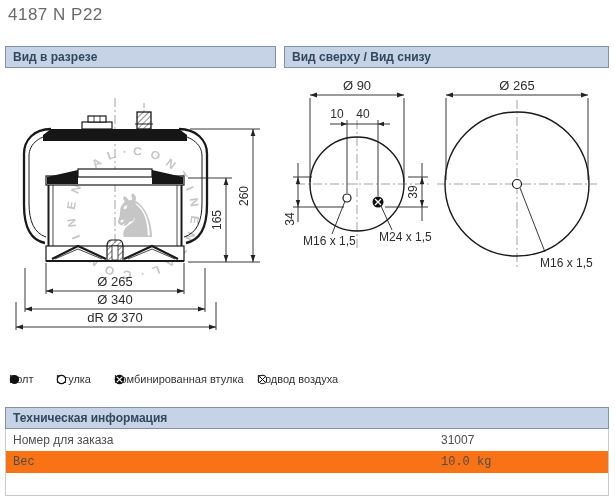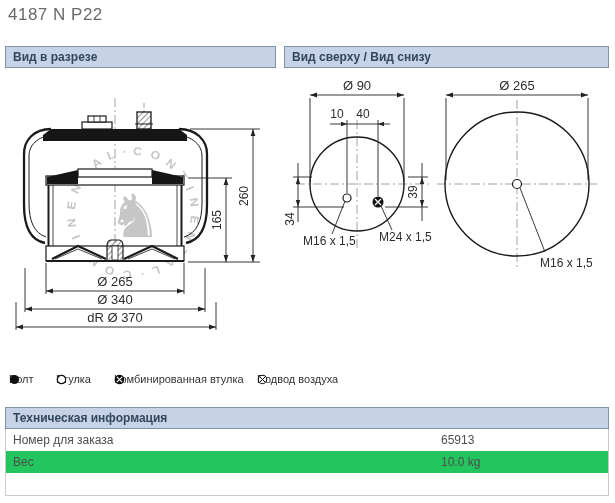--- a/index.html
+++ b/index.html
@@ -14,21 +14,21 @@
   svg{position:absolute;}
   #svg-section{left:0;top:68px;}
   #svg-topbottom{left:280px;top:68px;}
   .dimtxt{font-size:12px;fill:#2d2d2d;}
   .dimbig{font-size:13px;fill:#2d2d2d;}
   .legend-item{position:absolute;top:371px;height:16px;display:flex;align-items:center;gap:4px;
                font-size:11px;color:#333;}
   .tech-table{position:absolute;left:5px;top:429px;width:604px;height:67px;box-sizing:border-box;
               border:1px solid #c9c9c9;border-top:none;background:#fff;font-size:12px;color:#4d4d4d;}
   .tech-row{position:relative;height:22px;line-height:22px;}
-  .tech-row.alt{background:#22c55e;}
+  .tech-row.alt{background:#f97316;font-family:Liberation Mono, monospace;}
   .tech-row .lbl{position:absolute;left:7px;text-align:center;}
   .tech-row .val{position:absolute;left:435px;}
 </style>
 </head>
 <body>
 
 <div id="page">
 
   <div class="title">4187 N P22</div>
 
@@ -222,21 +222,21 @@
       <circle cx="5.5" cy="5.5" r="4.2" fill="#fff" stroke="#111" stroke-width="1.1"></circle>
       <path d="M2.9,2.9 L8.1,8.1 M8.1,2.9 L2.9,8.1" stroke="#111" stroke-width="1" fill="none"></path>
     </svg>
     <span>Подвод воздуха</span>
   </div>
 
   <div class="hdr hdr-tech">Техническая информация</div>
   <div class="tech-table">
     <div class="tech-row">
       <span class="lbl">Номер для заказа</span>
-      <span class="val">65913</span>
+      <span class="val">31007</span>
     </div>
     <div class="tech-row alt">
       <span class="lbl">Вес</span>
       <span class="val">10.0 kg</span>
     </div>
   </div>
 
 </div>
 
 </body></html>

